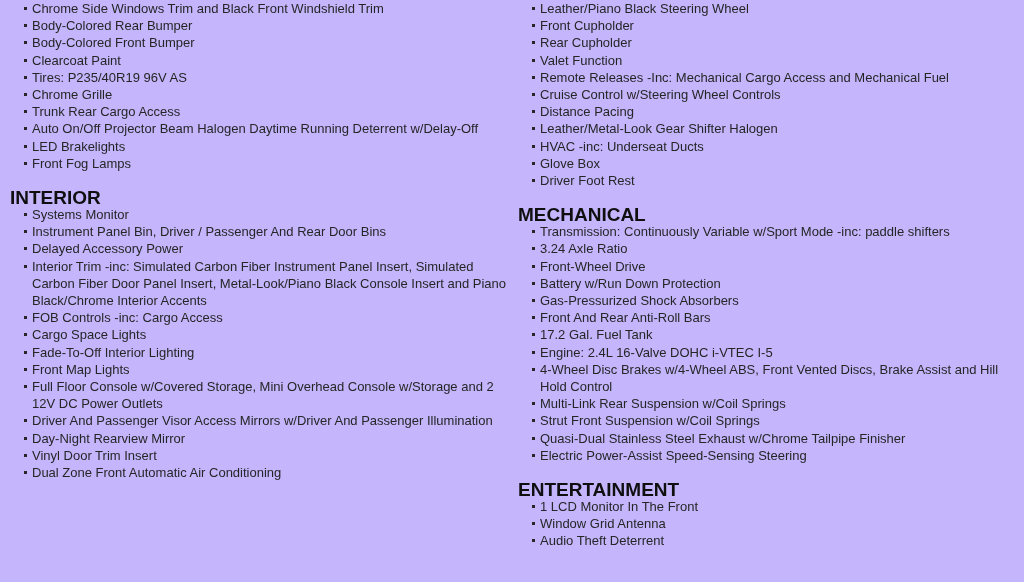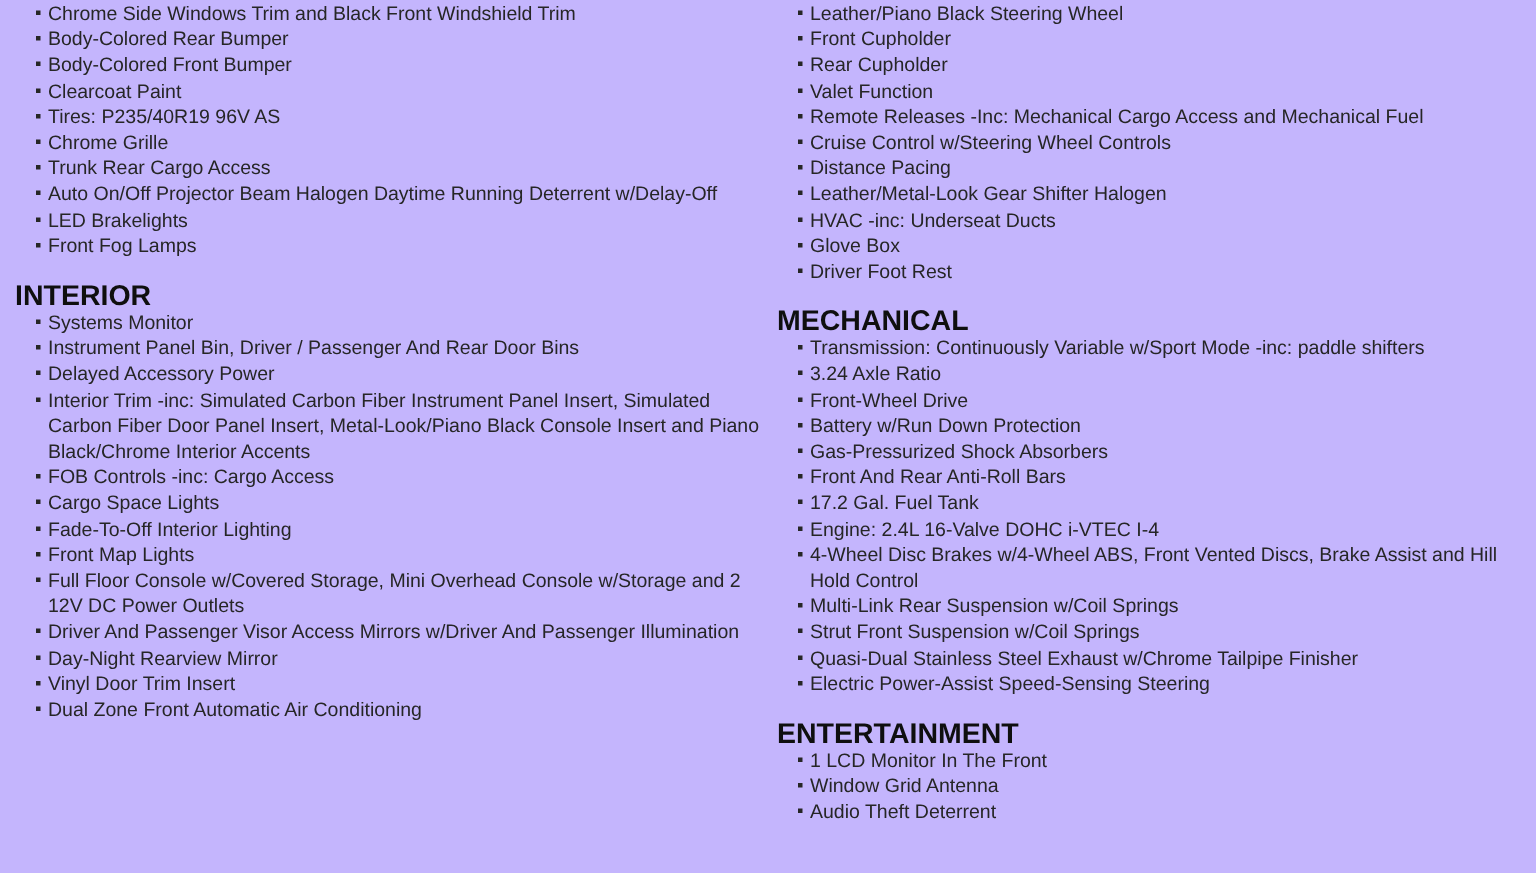--- a/index.html
+++ b/index.html
@@ -225,21 +225,21 @@
         <div class="item">
           <span class="bullet"></span>
           <span class="txt">Front And Rear Anti-Roll Bars</span>
         </div>
         <div class="item">
           <span class="bullet"></span>
           <span class="txt">17.2 Gal. Fuel Tank</span>
         </div>
         <div class="item">
           <span class="bullet"></span>
-          <span class="txt">Engine: 2.4L 16-Valve DOHC i-VTEC I-4</span>
+          <span class="txt">Engine: 2.4L 16-Valve DOHC i-VTEC I-5</span>
         </div>
         <div class="item">
           <span class="bullet"></span>
           <span class="txt">4-Wheel Disc Brakes w/4-Wheel ABS, Front Vented Discs, Brake Assist and Hill Hold Control</span>
         </div>
         <div class="item">
           <span class="bullet"></span>
           <span class="txt">Multi-Link Rear Suspension w/Coil Springs</span>
         </div>
         <div class="item">

